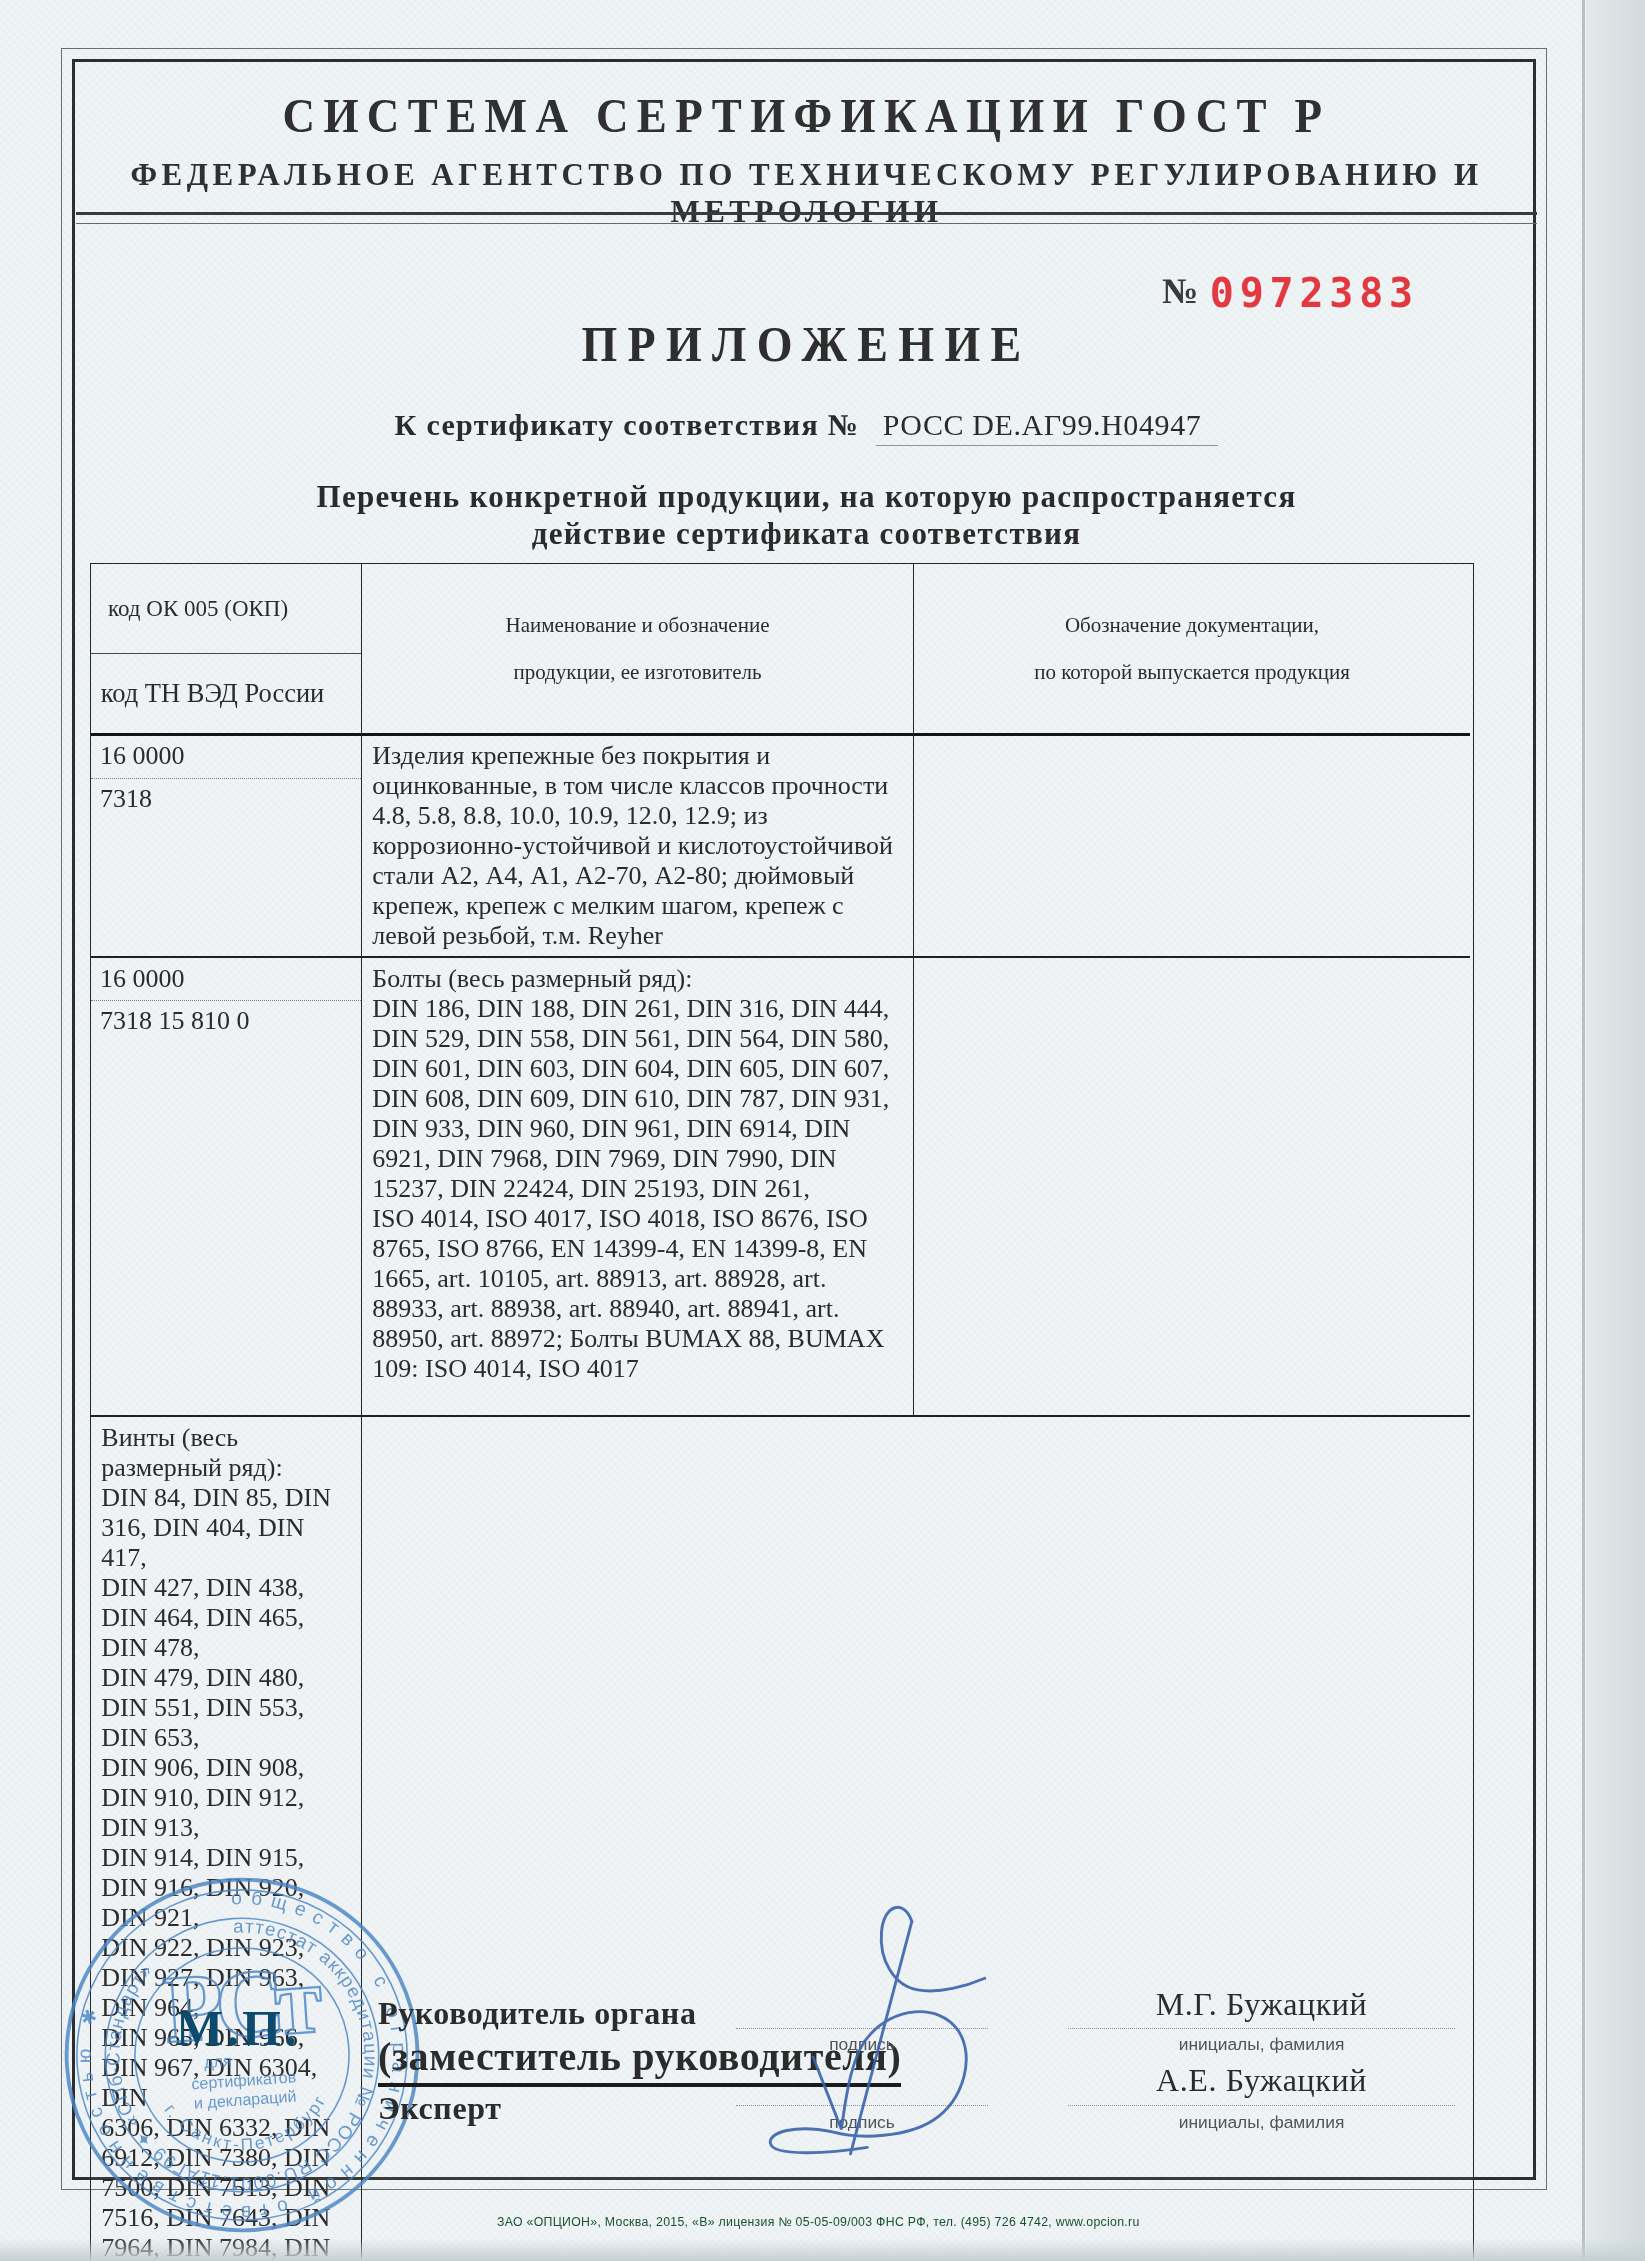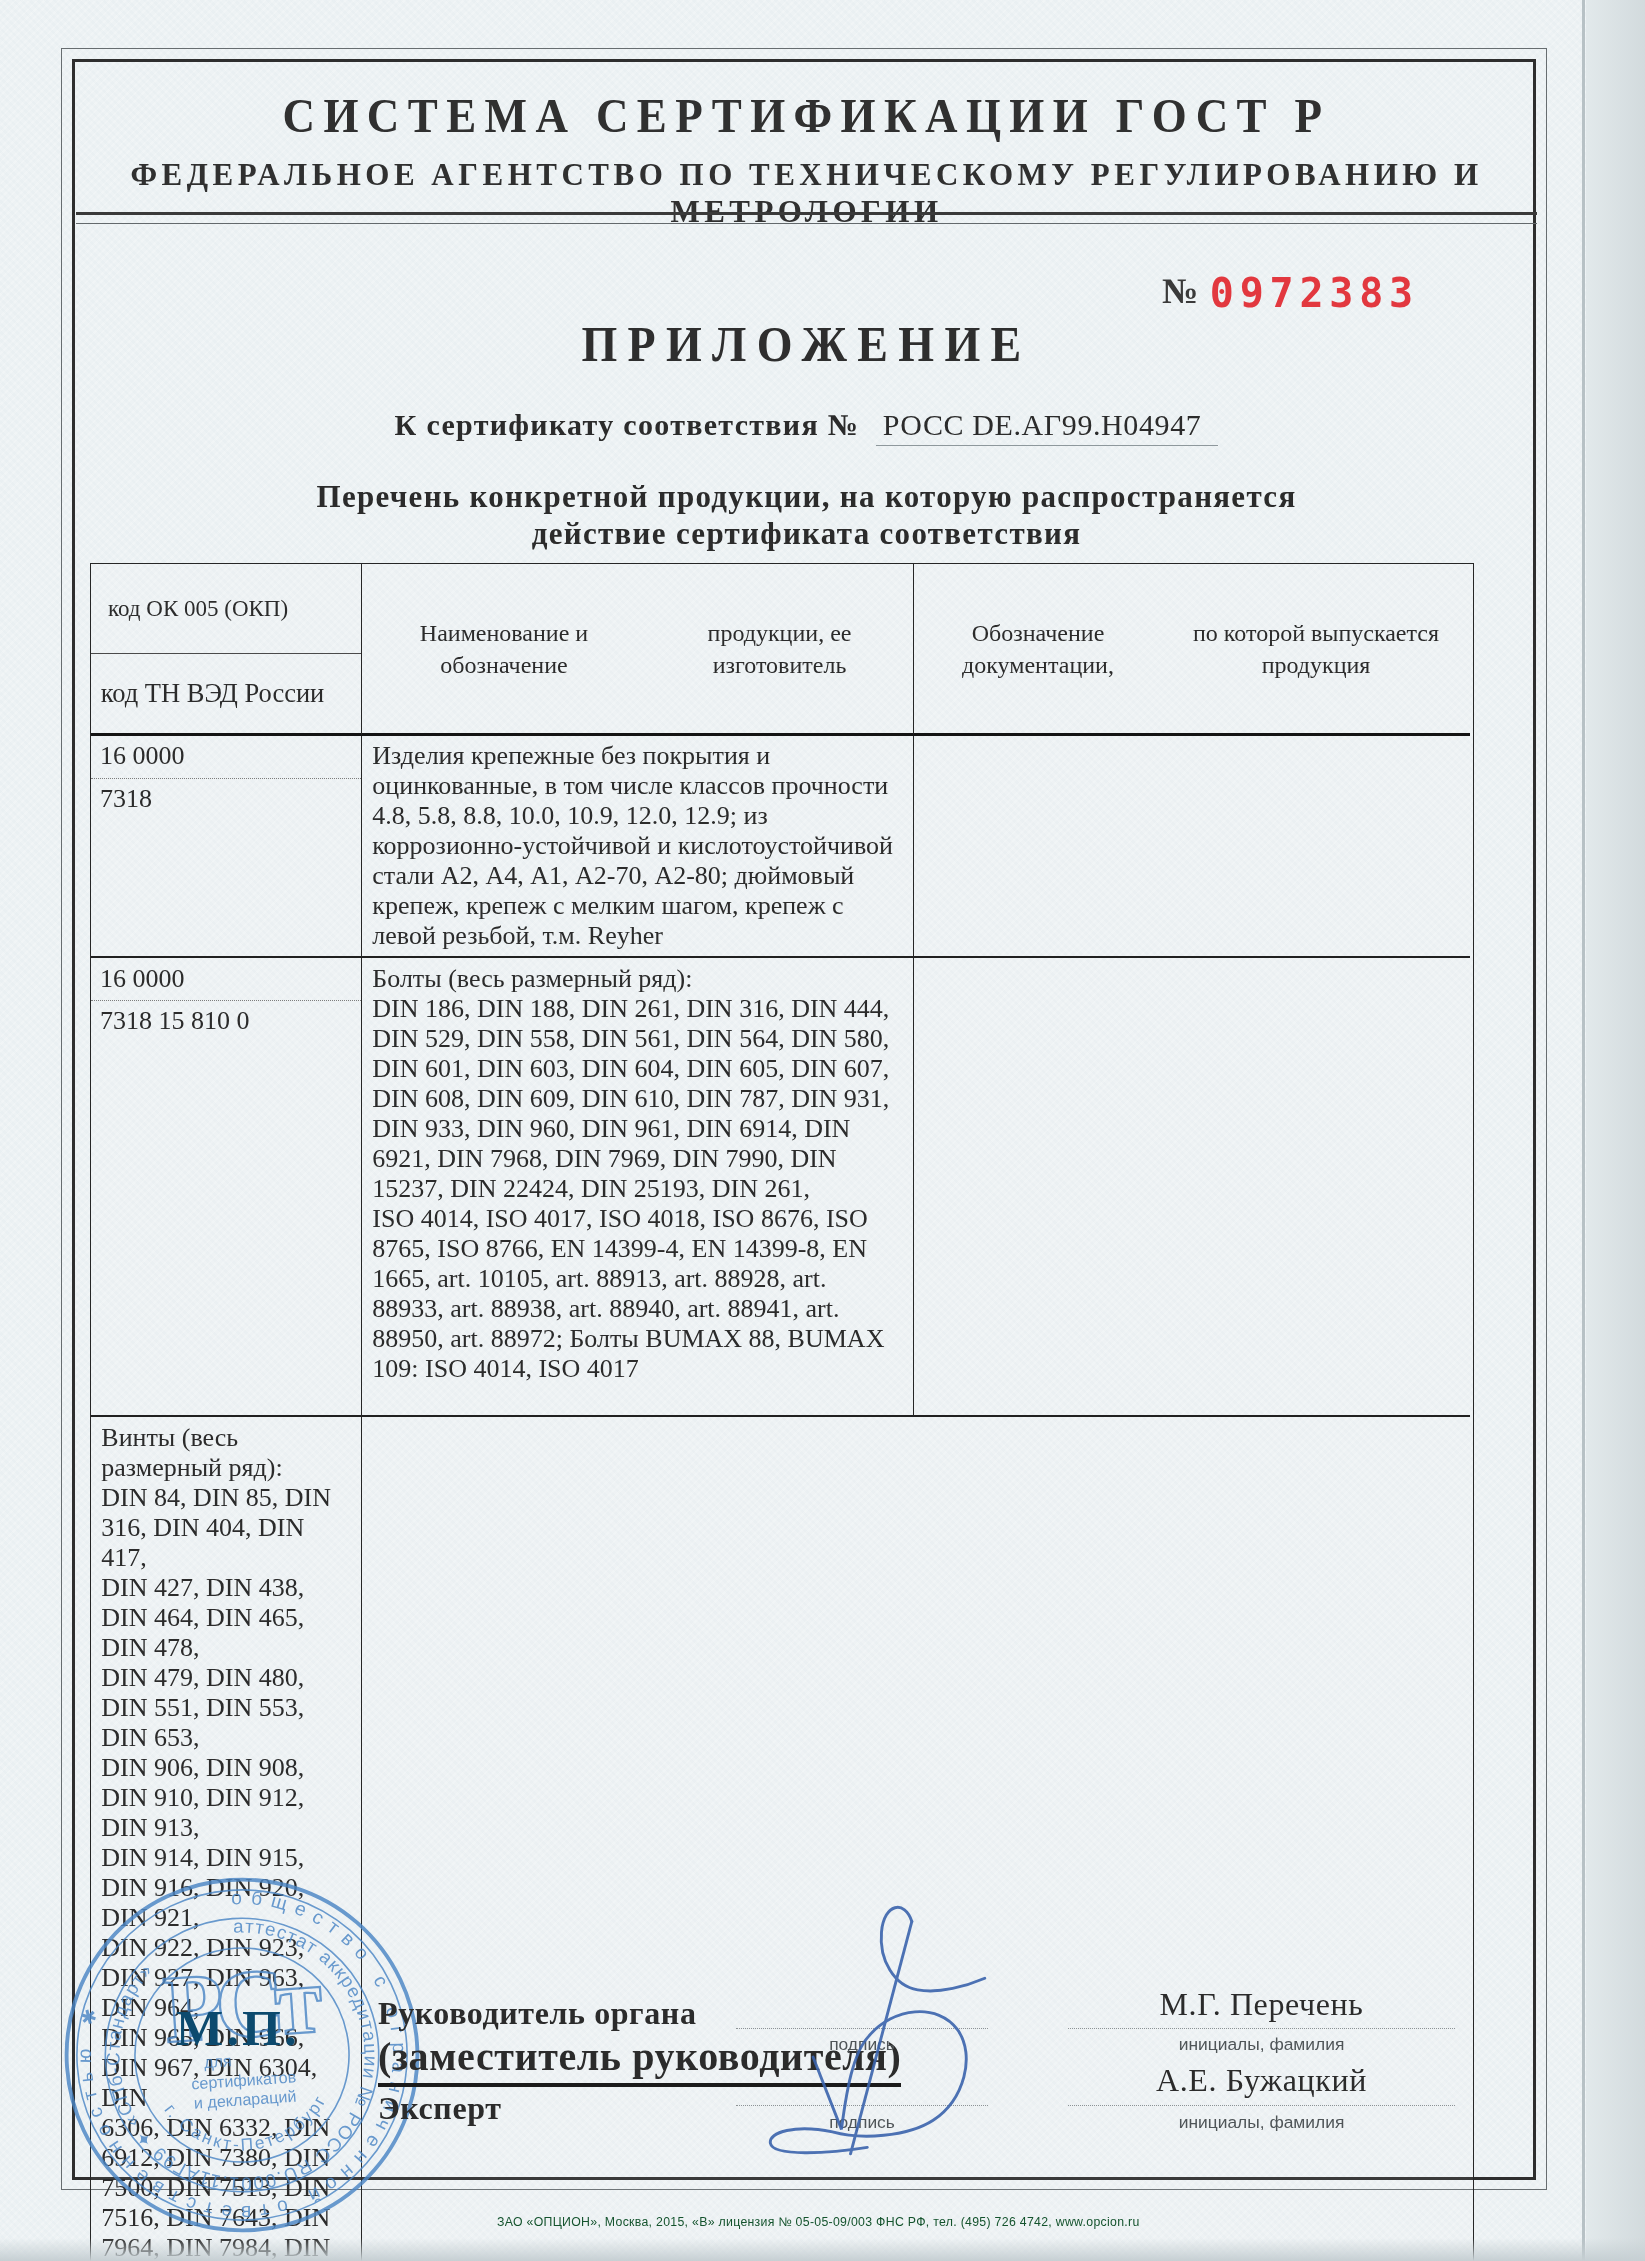--- a/index.html
+++ b/index.html
@@ -62,22 +62,22 @@
     border:1.9px solid var(--line);display:grid;
     grid-template-columns:271px 552px 556px;background:rgba(255,255,255,.06);}
   .td{border-right:1.9px solid var(--line);border-bottom:2.6px solid #202020;}
   .c-last{border-right:none;}
   .r-last{border-bottom:none;}
   .th{border-bottom:3.9px solid #141414;height:172px;}
   .codehead{display:flex;flex-direction:column;padding:0;}
   .c1top{height:90px;border-bottom:1.3px solid #4a4a4a;display:flex;align-items:center;
     padding-left:17px;font-size:23px;}
   .c1bot{flex:1;display:flex;align-items:center;padding-left:9.7px;font-size:26.5px;}
-  .centerhead{display:flex;justify-content:center;align-items:center;
-    text-align:center;font-size:24px;line-height:32px;row-gap:15.5px;}
+  .centerhead{display:flex;flex-direction:column;justify-content:center;align-items:center;
+    text-align:center;font-size:21px;line-height:32px;row-gap:15.5px;}
   .cd{padding:5.2px 0 5.2px 9px;font-size:26px;line-height:30px;}
   .dots{border-top:1.9px dotted #7d7d7d;margin:6.5px 0 5.2px -9px;width:calc(100% + 9px);}
   .nm{padding:5.2px 7.7px 5.2px 10.3px;font-size:26px;line-height:30px;}
   .cell-title,.cell-body{white-space:pre-line;}
   .cell-title:empty{display:none;}
   .r1{min-height:209px;}
   .r2{min-height:459px;}
   .r3{min-height:398px;}
   
   .stamp-svg{position:absolute;left:55px;top:1868px;width:374px;height:374px;
@@ -240,21 +240,21 @@
 
 <div class="lbl-head1">Руководитель органа</div>
 <div class="lbl-head2">(заместитель руководителя)</div>
 <div class="lbl-exp">Эксперт</div>
 
 <div class="sigline sl1"></div>
 <div class="sigline sl2"></div>
 <div class="cap cap-s1">подпись</div>
 <div class="cap cap-s2">подпись</div>
 
-<div class="name n1">М.Г. Перечень</div>
+<div class="name n1">М.Г. Бужацкий</div>
 <div class="name n2">А.Е. Бужацкий</div>
 <div class="nameline nl1"></div>
 <div class="nameline nl2"></div>
 <div class="cap cap-n1">инициалы, фамилия</div>
 <div class="cap cap-n2">инициалы, фамилия</div>
 
 <svg class="sig-svg" viewBox="0 0 480 460">
   <path class="sig-path" d="M 168,418 L 263,58"></path>
   <path class="sig-path" d="M 263,58 C 252,24 220,30 216,74 C 212,118 236,158 272,164 C 306,170 348,158 376,146"></path>
   <path class="sig-path" d="M 110,268 L 154,380 C 162,318 172,262 196,236 C 234,190 304,184 334,226 C 362,266 344,334 296,366 C 256,392 184,396 140,384 C 84,372 40,384 44,402 C 48,422 132,418 194,408"></path>

